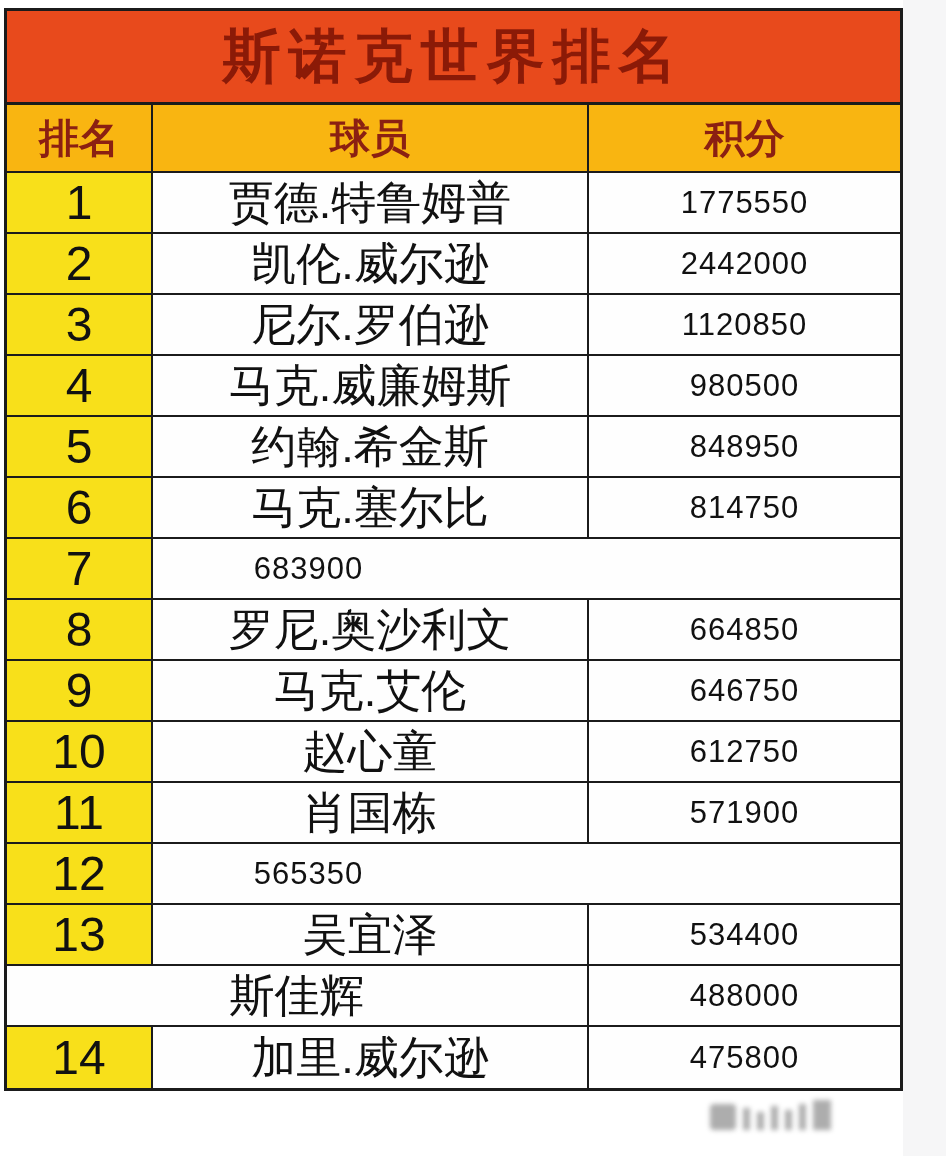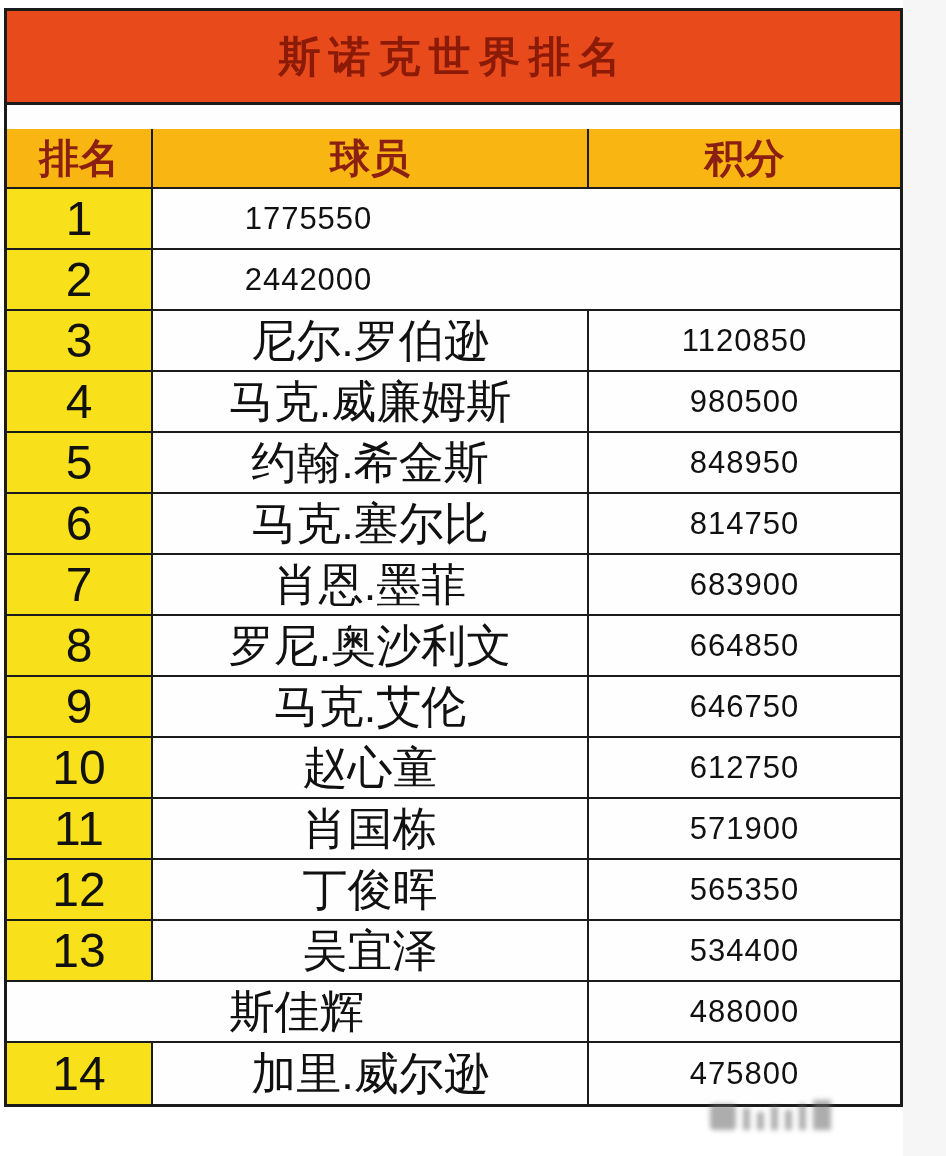--- a/index.html
+++ b/index.html
@@ -36,34 +36,33 @@
     border: 3px solid var(--border);
     background: var(--cell-bg);
   }
   .title-bar {
     height: 94px;
     background: var(--title-bg);
     color: var(--title-text);
     display: flex;
     align-items: center;
     justify-content: center;
-    font-size: 42px;
+    font-size: 58px;
     font-weight: bold;
     letter-spacing: 8px;
     border-bottom: 3px solid var(--border);
   }
   .header-row {
     display: flex;
-    height: 60px;
+    height: 68px;
     background: var(--header-bg);
     color: var(--header-text);
     font-weight: bold;
     font-size: 40px;
     border-bottom: 2px solid var(--border);
-    margin-top: 24px;
   }
   .cell {
     display: flex;
     align-items: center;
     justify-content: center;
     overflow: hidden;
     white-space: nowrap;
   }
   .col-rank   { width: 146px; border-right: 2px solid var(--border); }
   .col-player { flex: 1;      border-right: 2px solid var(--border); }
@@ -117,24 +116,26 @@
 
   <div class="header-row">
     <div class="cell col-rank">排名</div>
     <div class="cell col-player">球员</div>
     <div class="cell col-points">积分</div>
   </div>
 
   <div>
       <div class="row">
         <div class="cell col-rank">1</div>
+        <div class="cell col-player">贾德.特鲁姆普</div>
         <div class="cell col-points">1775550</div>
       </div>
       <div class="row">
         <div class="cell col-rank">2</div>
+        <div class="cell col-player">凯伦.威尔逊</div>
         <div class="cell col-points">2442000</div>
       </div>
       <div class="row">
         <div class="cell col-rank">3</div>
         <div class="cell col-player">尼尔.罗伯逊</div>
         <div class="cell col-points">1120850</div>
       </div>
       <div class="row">
         <div class="cell col-rank">4</div>
         <div class="cell col-player">马克.威廉姆斯</div>
@@ -145,21 +146,20 @@
         <div class="cell col-player">约翰.希金斯</div>
         <div class="cell col-points">848950</div>
       </div>
       <div class="row">
         <div class="cell col-rank">6</div>
         <div class="cell col-player">马克.塞尔比</div>
         <div class="cell col-points">814750</div>
       </div>
       <div class="row">
         <div class="cell col-rank">7</div>
-        <div class="cell col-player">肖恩.墨菲</div>
         <div class="cell col-points">683900</div>
       </div>
       <div class="row">
         <div class="cell col-rank">8</div>
         <div class="cell col-player">罗尼.奥沙利文</div>
         <div class="cell col-points">664850</div>
       </div>
       <div class="row">
         <div class="cell col-rank">9</div>
         <div class="cell col-player">马克.艾伦</div>
@@ -170,21 +170,20 @@
         <div class="cell col-player">赵心童</div>
         <div class="cell col-points">612750</div>
       </div>
       <div class="row">
         <div class="cell col-rank">11</div>
         <div class="cell col-player">肖国栋</div>
         <div class="cell col-points">571900</div>
       </div>
       <div class="row">
         <div class="cell col-rank">12</div>
-        <div class="cell col-player">丁俊晖</div>
         <div class="cell col-points">565350</div>
       </div>
       <div class="row">
         <div class="cell col-rank">13</div>
         <div class="cell col-player">吴宜泽</div>
         <div class="cell col-points">534400</div>
       </div>
       <div class="row">
         <div class="cell col-player">斯佳辉</div>
         <div class="cell col-points">488000</div>

